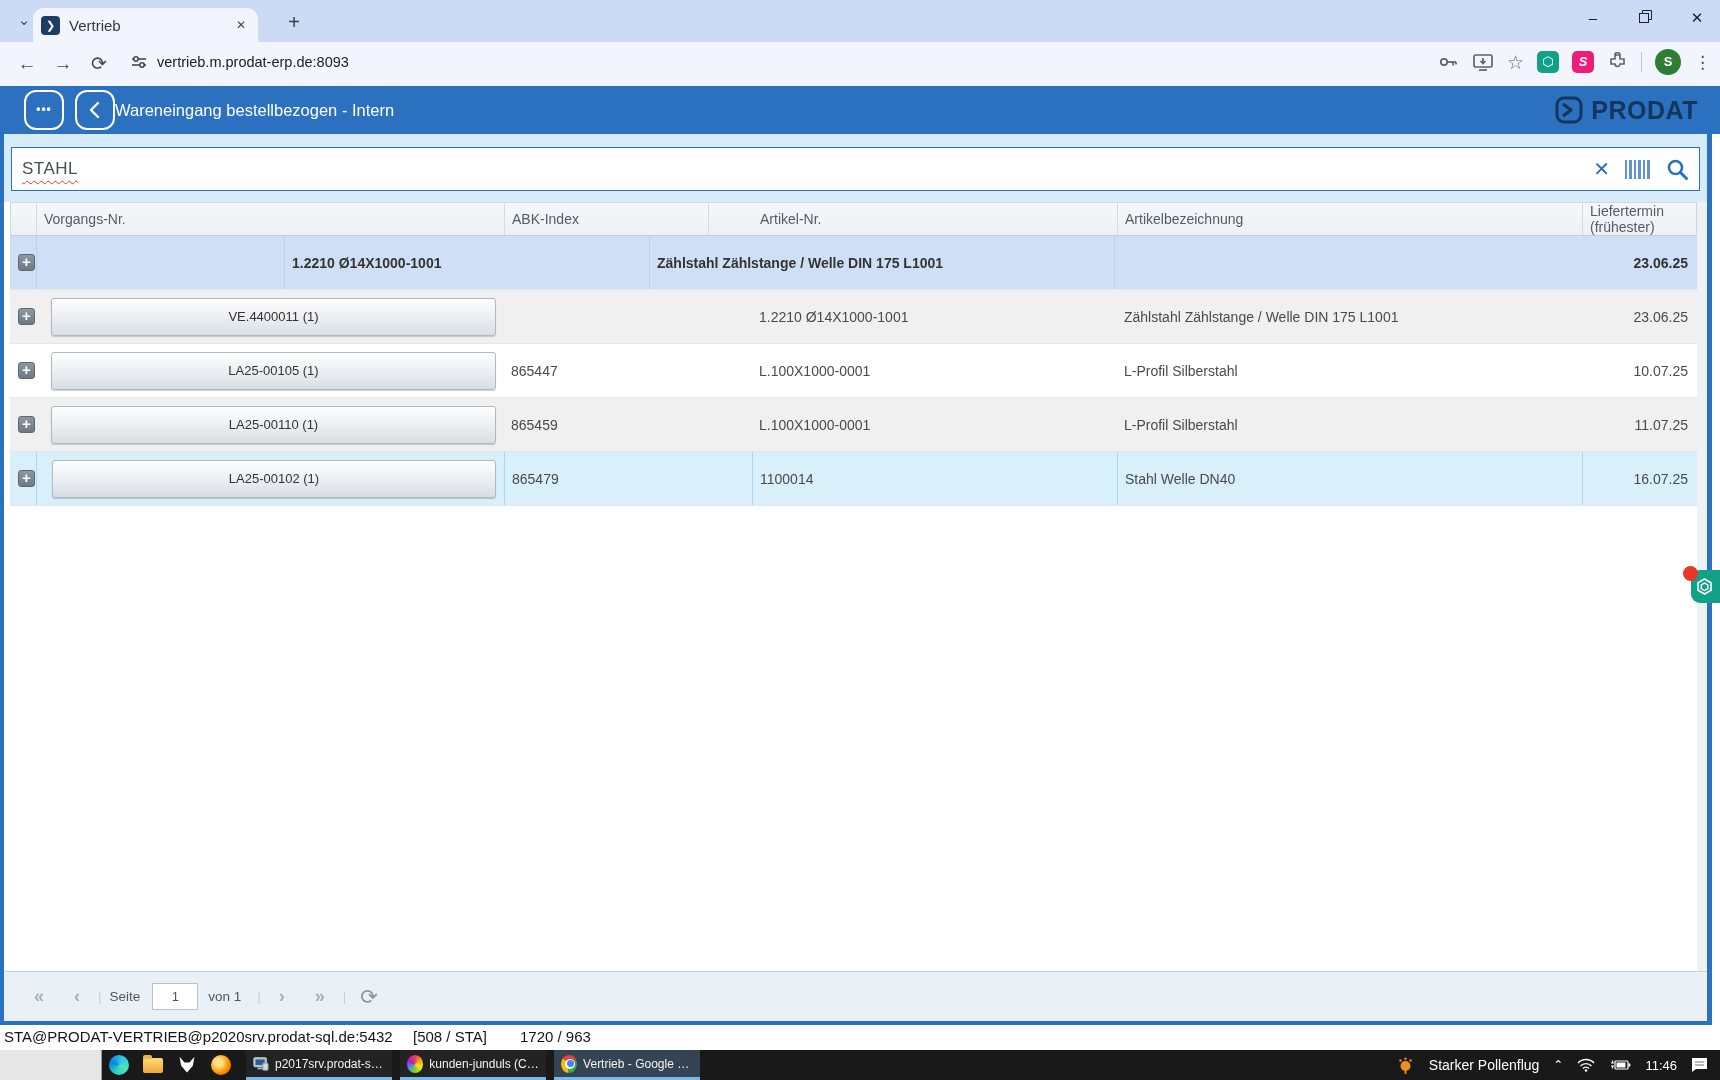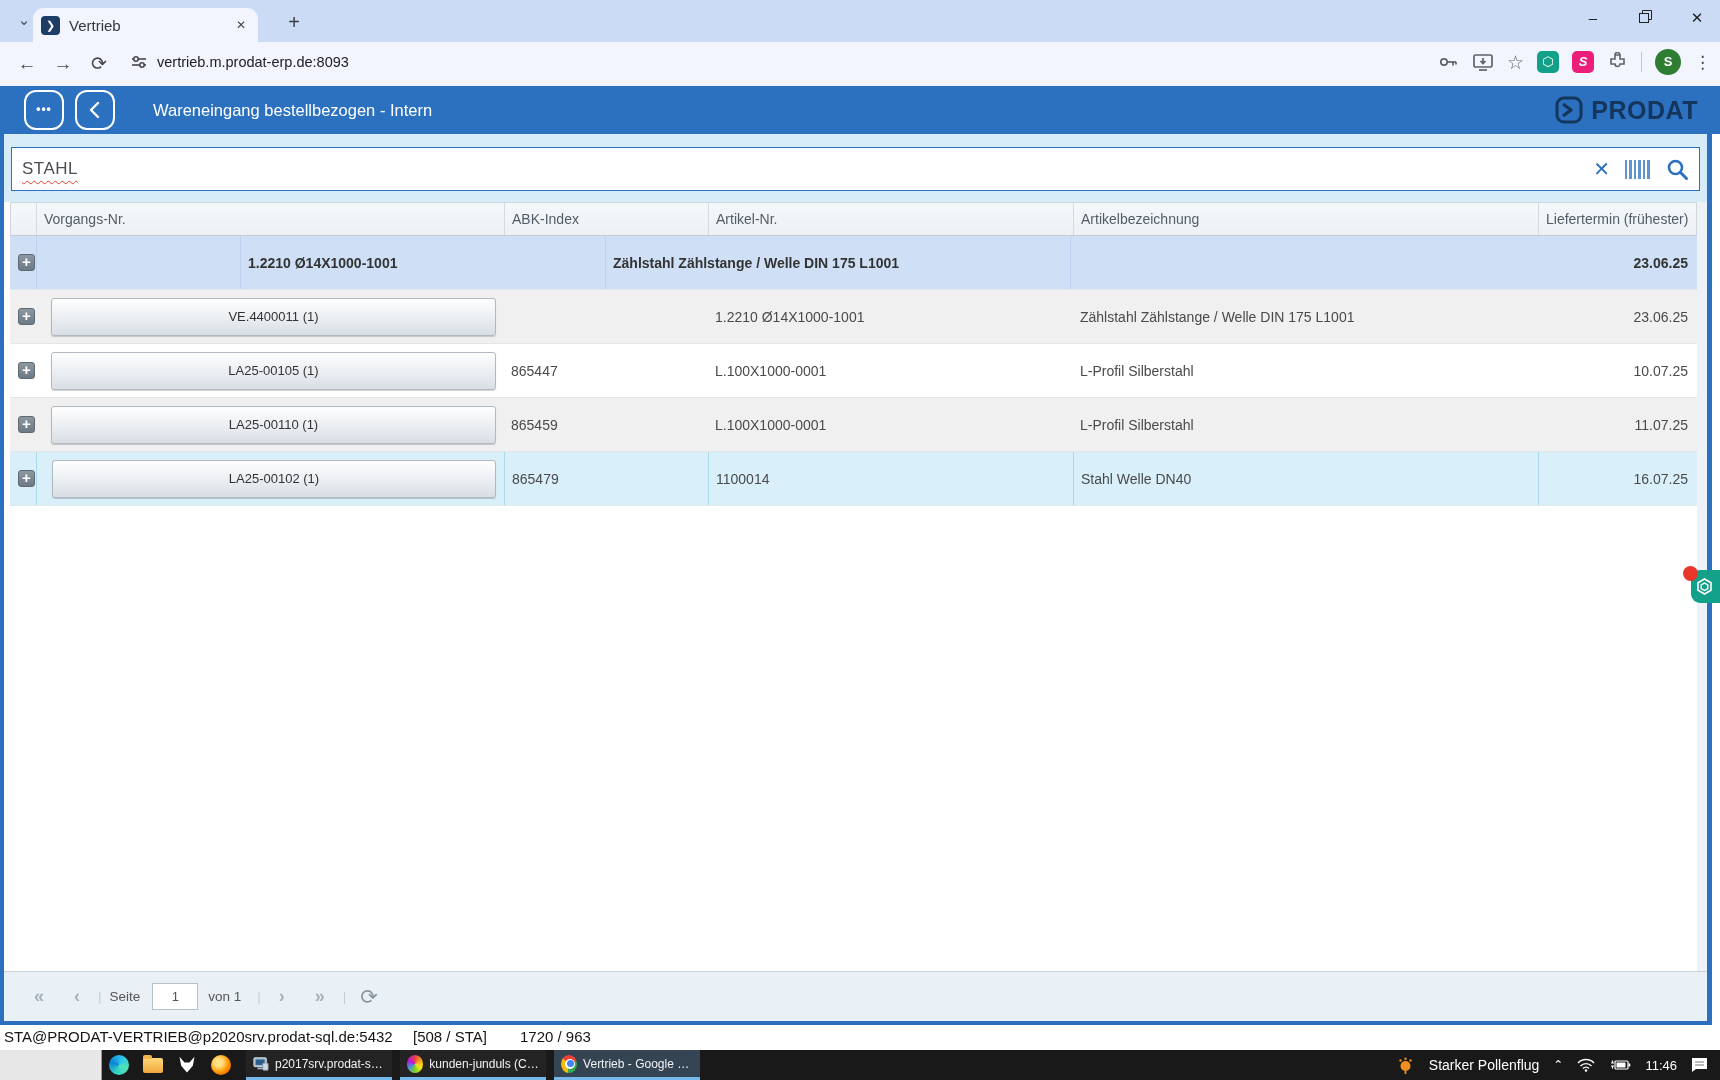--- a/index.html
+++ b/index.html
@@ -34,21 +34,21 @@
     font-size:13px; font-weight:bold; text-align:center; line-height:26px; }
   .kebab { color:#45484d; font-size:17px; width:16px; text-align:center; }
 
   
   .app-header { position:absolute; top:86px; left:0; width:1720px; height:48px; background:#2b71c0;
     display:flex; align-items:center; }
   .hbtn { width:40px; height:40px; border:2px solid #fff; border-radius:12px; margin-left:24px;
     color:#fff; display:flex; align-items:center; justify-content:center; cursor:pointer; }
   .hbtn.second { margin-left:11px; }
   .hdots { font-size:12px; letter-spacing:1px; font-weight:bold; margin-top:-2px; }
-  .app-title { color:#fff; font-size:16.5px; margin-left:38px; font-weight:400; }
+  .app-title { color:#fff; font-size:16.5px; font-weight:400; }
   .brand { position:absolute; right:22px; top:9px; display:flex; align-items:center; gap:7px; }
   .brand-text { color:#14365c; font-size:25px; font-weight:800; letter-spacing:.5px; }
 
   
   .frame { position:absolute; top:134px; left:0; width:1712px; height:891px;
     border-left:4px solid #2b71c0; border-right:5px solid #2b71c0; border-bottom:4px solid #2b71c0;
     background:#fff; display:flex; flex-direction:column; }
   .search-sec { height:68px; background:#d6ecf8; position:relative; }
   .search-box { position:absolute; left:7px; right:7px; top:13px; height:44px; background:#fff;
     border:1px solid #2b71c0; display:flex; align-items:center; padding:0 10px; }
@@ -63,21 +63,21 @@
 
   
   .tbl { margin-left:6px; width:1687px; }
   .thead { display:flex; height:34px; background:linear-gradient(#f5f8fa,#edf1f4);
     border:1px solid #cfd6dc; border-bottom:1px solid #c5cdd4; }
   .th { font-size:14px; color:#525c66; display:flex; align-items:center; padding-left:7px;
     border-right:1px solid #d4dae0; }
   .c0 { width:26px; flex:0 0 auto; }
   .c1 { width:468px; flex:0 0 auto; }
   .c2 { width:204px; flex:0 0 auto; }
-  .c3 { width:365px; flex:0 0 auto; }
+  .c3 { width:365px; flex:0 0 auto;margin-left:44px; }
   .c4 { width:465px; flex:0 0 auto; }
   .c5 { flex:1; }
   .row { display:flex; height:54px; border-bottom:1px solid #e2e7eb; }
   .row.selected { background:#cfe0f6; }
   .row.striped  { background:#f0f0f0; }
   .row.plain    { background:#fff; }
   .row.cyan     { background:#d9f0fb; }
   .row.selected > div + div { border-left:1px solid #bcd2ee; }
   .row.cyan > div + div { border-left:1px solid #aad8ef; }
   .cell { display:flex; align-items:center; font-size:14px; color:#4a4a4a; padding-left:7px; }

